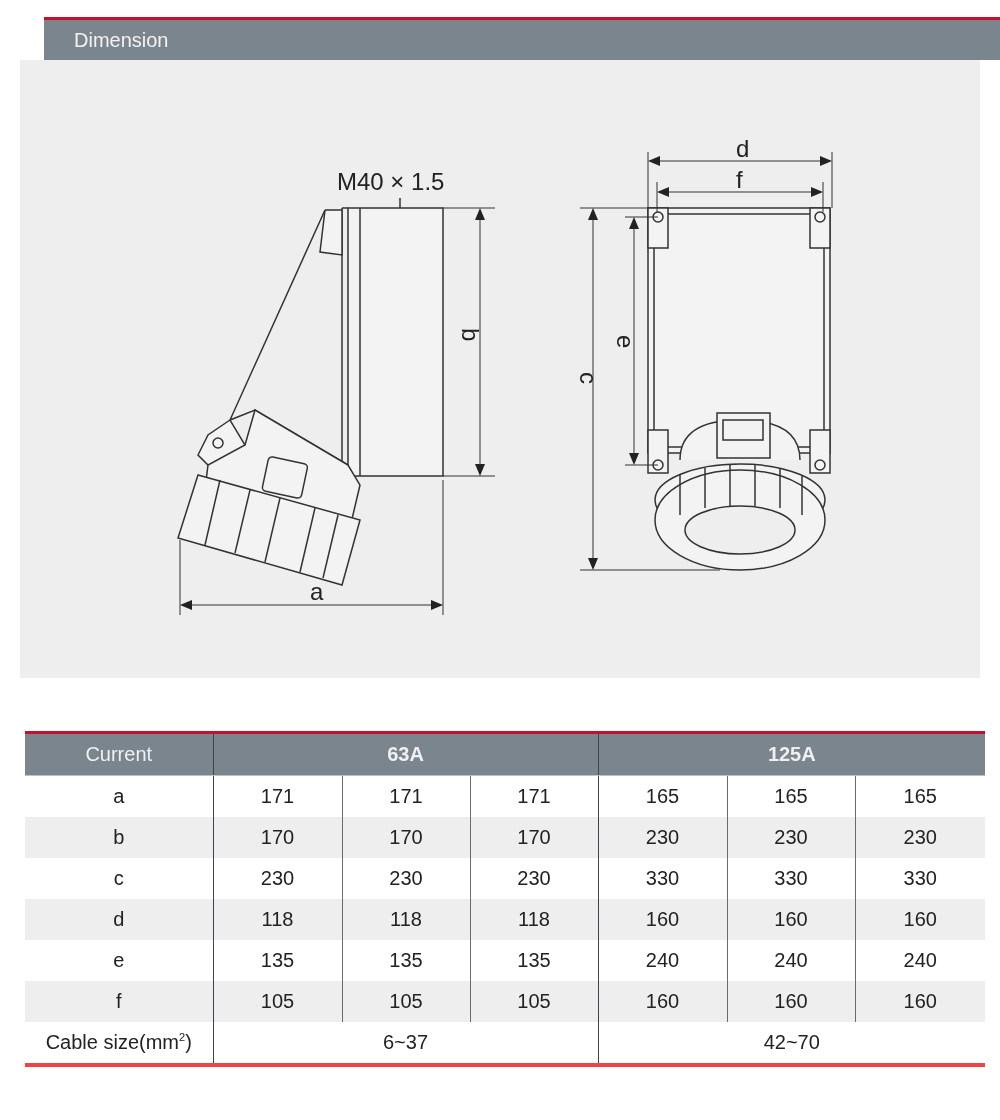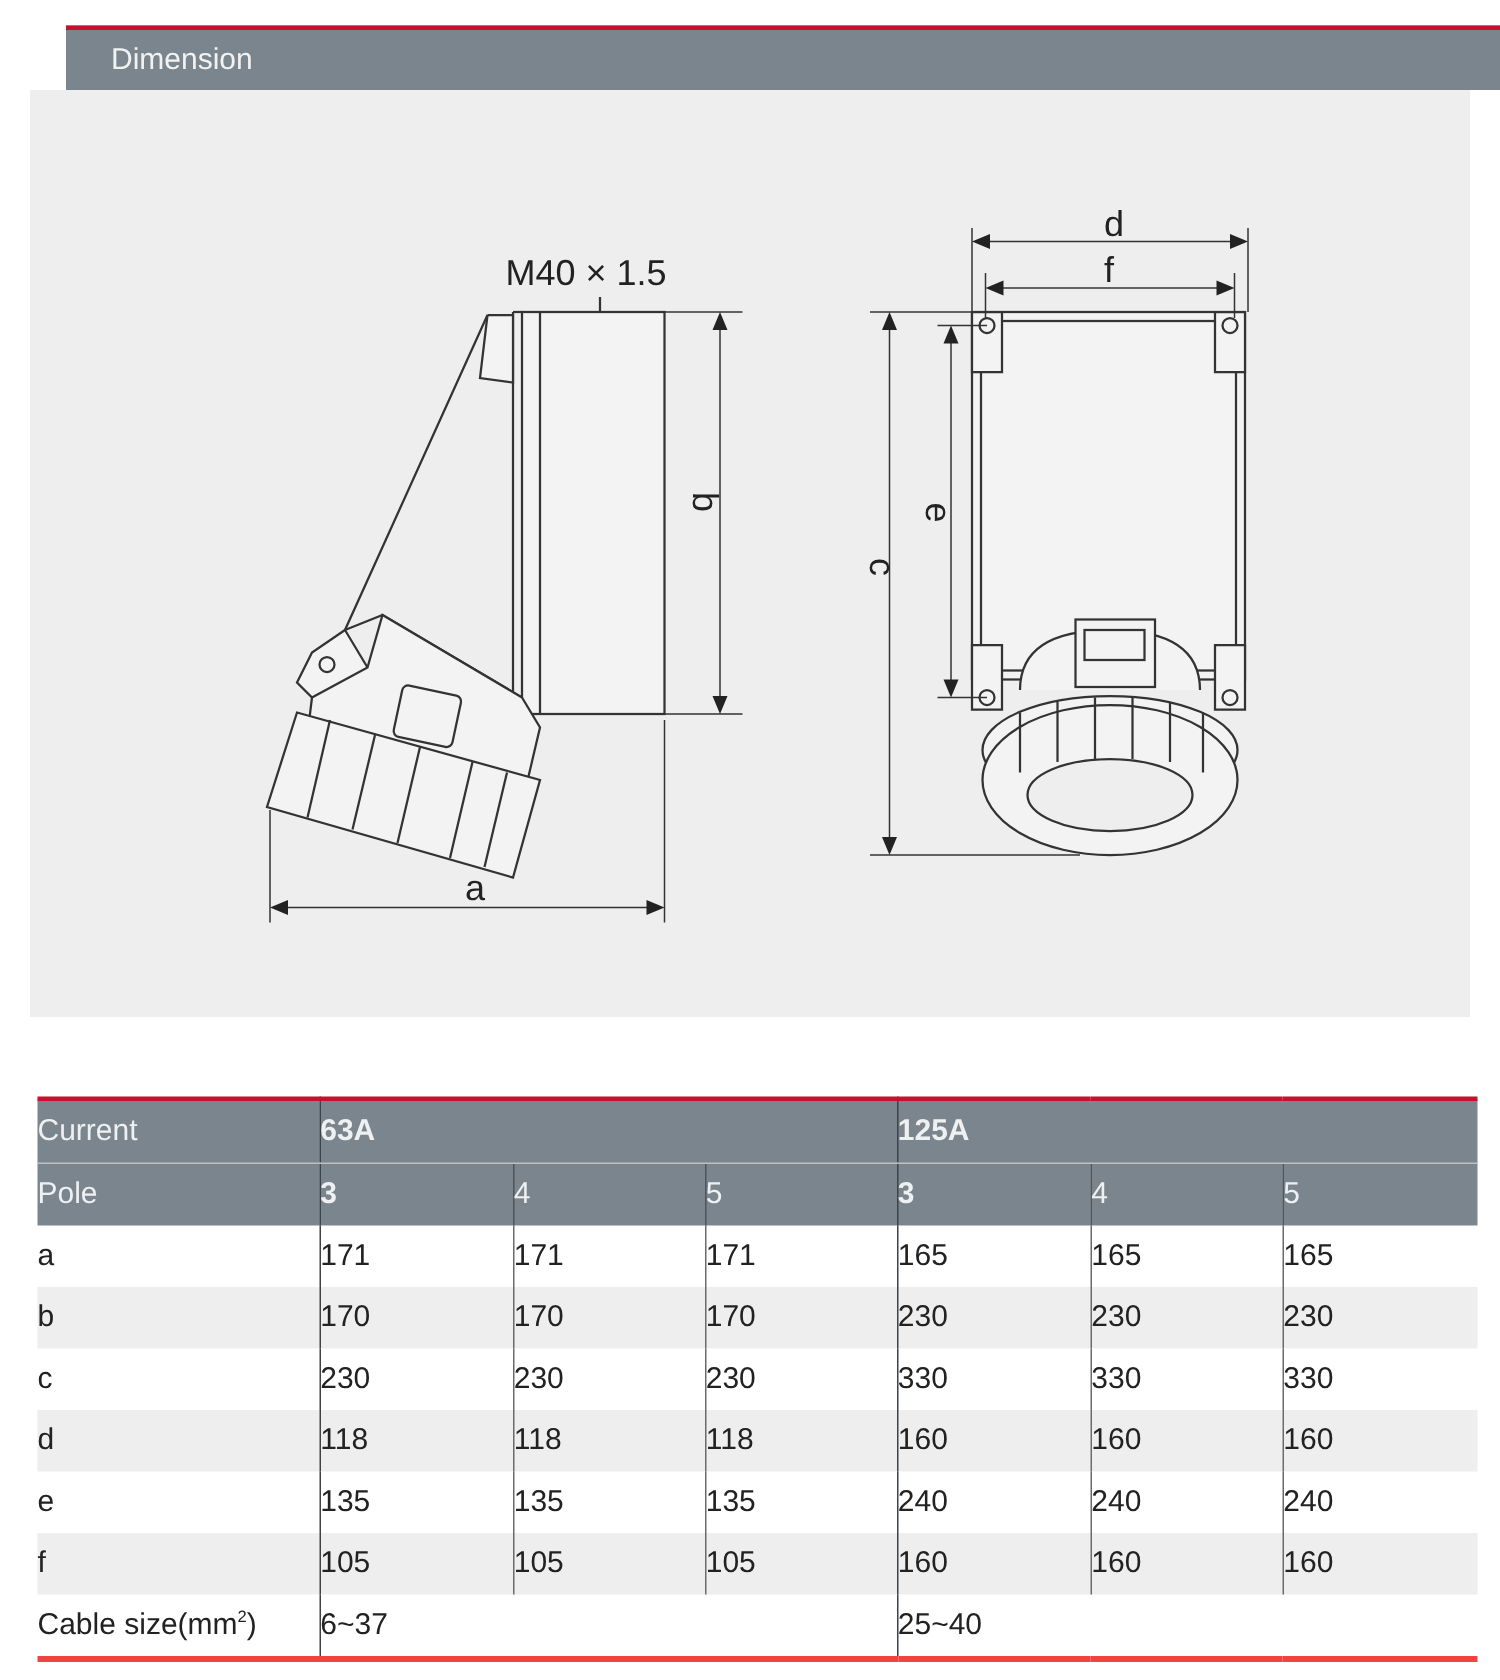--- a/index.html
+++ b/index.html
@@ -14,21 +14,21 @@
   .diagram-panel {
     position: absolute; left: 20px; top: 60px; width: 960px; height: 618px; background: #eeeeee;
   }
   .diagram-panel svg { position: absolute; left: 0; top: 0; }
   .dim-label { font-family: "Liberation Sans", sans-serif; font-size: 24px; fill: #222; }
   table.dims {
     position: absolute; left: 25px; top: 731px; width: 960px; border-collapse: collapse;
     border-top: 3px solid #c8102e; table-layout: fixed;
   }
   table.dims th, table.dims td {
-    text-align: left; font-size: 20px; height: 41px; padding: 0; font-weight: normal;
+    text-align: center; font-size: 20px; height: 41px; padding: 0; font-weight: normal;
   }
   table.dims thead th { background: #7b858d; color: #eef0f2; }
   table.dims thead tr.row-current th { border-bottom: 1px solid #b9c0c6; }
   table.dims thead th.vsep { border-left: 1px solid #3d4349; font-weight: bold; }
   table.dims thead tr.row-pole th.vsep-light { border-left: 1px solid #4e555b; }
   table.dims tbody td { color: #222; }
   table.dims tbody tr.alt td { background: #eeeeee; }
   table.dims tbody td.vsep { border-left: 1px solid #3d4349; }
   table.dims tbody td.vsep-light { border-left: 1px solid #6b6b6b; }
   table.dims tbody tr.cable td { border-bottom: 4px solid #ef4444; }
@@ -149,29 +149,20 @@
       <col style="width:129px">
       <col style="width:128px">
       <col style="width:130px">
   </colgroup>
   <thead>
     <tr class="row-current">
       <th>Current</th>
       <th colspan="3" class="vsep">63A</th>
       <th colspan="3" class="vsep">125A</th>
     </tr>
-    <tr class="row-pole">
-      <th>Pole</th>
-      <th class="vsep">3</th>
-      <th class="vsep-light">4</th>
-      <th class="vsep-light">5</th>
-      <th class="vsep">3</th>
-      <th class="vsep-light">4</th>
-      <th class="vsep-light">5</th>
-    </tr>
   </thead>
   <tbody>
     <tr>
       <td>a</td>
       <td class="vsep">171</td>
       <td class="vsep-light">171</td>
       <td class="vsep-light">171</td>
       <td class="vsep">165</td>
       <td class="vsep-light">165</td>
       <td class="vsep-light">165</td>
@@ -217,16 +208,16 @@
       <td class="vsep">105</td>
       <td class="vsep-light">105</td>
       <td class="vsep-light">105</td>
       <td class="vsep">160</td>
       <td class="vsep-light">160</td>
       <td class="vsep-light">160</td>
     </tr>
     <tr class="cable">
       <td><span>Cable size(mm</span><sup>2</sup><span>)</span></td>
       <td colspan="3" class="vsep">6~37</td>
-      <td colspan="3" class="vsep">25~40</td>
+      <td colspan="3" class="vsep">42~70</td>
     </tr>
   </tbody>
 </table>
 
 </body></html>

